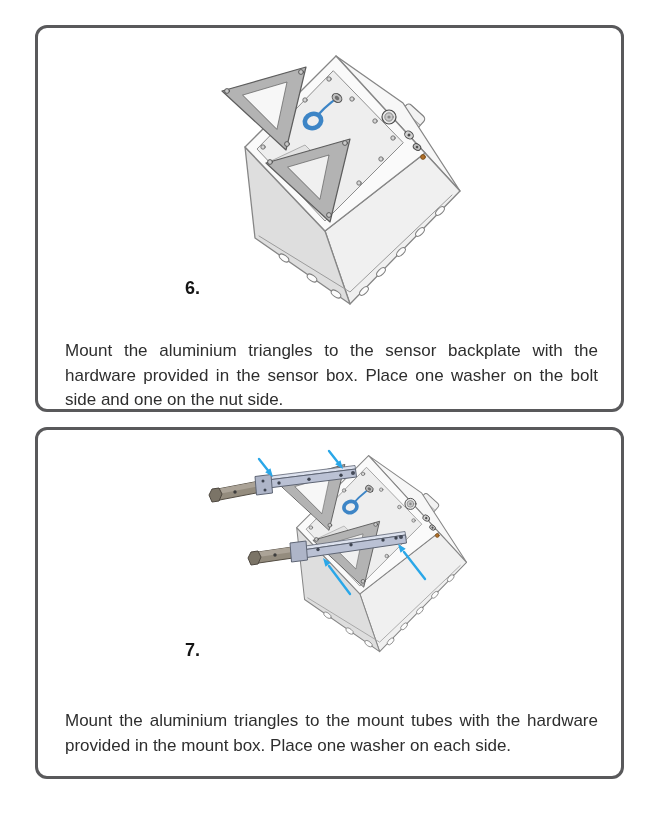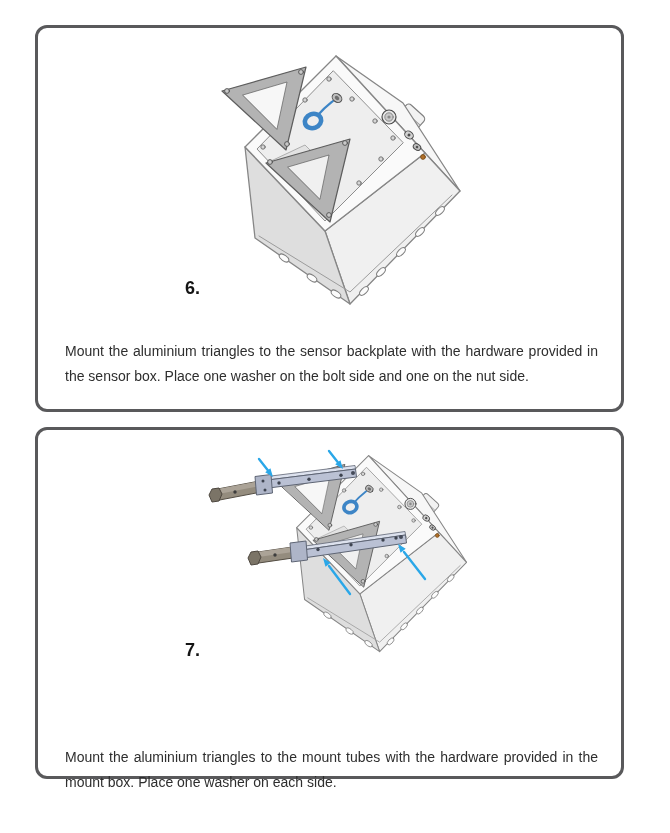--- a/index.html
+++ b/index.html
@@ -28,28 +28,28 @@
     left: 147px;
     font-size: 18px;
     font-weight: bold;
     color: #141414;
   }
   .step-label-1 { top: 250px; }
   .step-label-2 { top: 210px; }
   .caption {
     position: absolute;
     left: 27px; right: 23px;
-    font-size: 14px;
+    font-size: 17px;
     line-height: 24.5px;
     color: #2e2e2e;
     text-align: justify;
     margin: 0;
   }
   .caption-1 { top: 311px; }
-  .caption-2 { top: 279px; margin-top: 36px; }
+  .caption-2 { top: 279px; }
 </style>
 </head>
 <body>
 
 <div class="page">
 
   <div class="panel panel-1">
 
     <svg class="illustration illu-1" width="320" height="266" viewBox="0 0 320 266">
       <defs>

